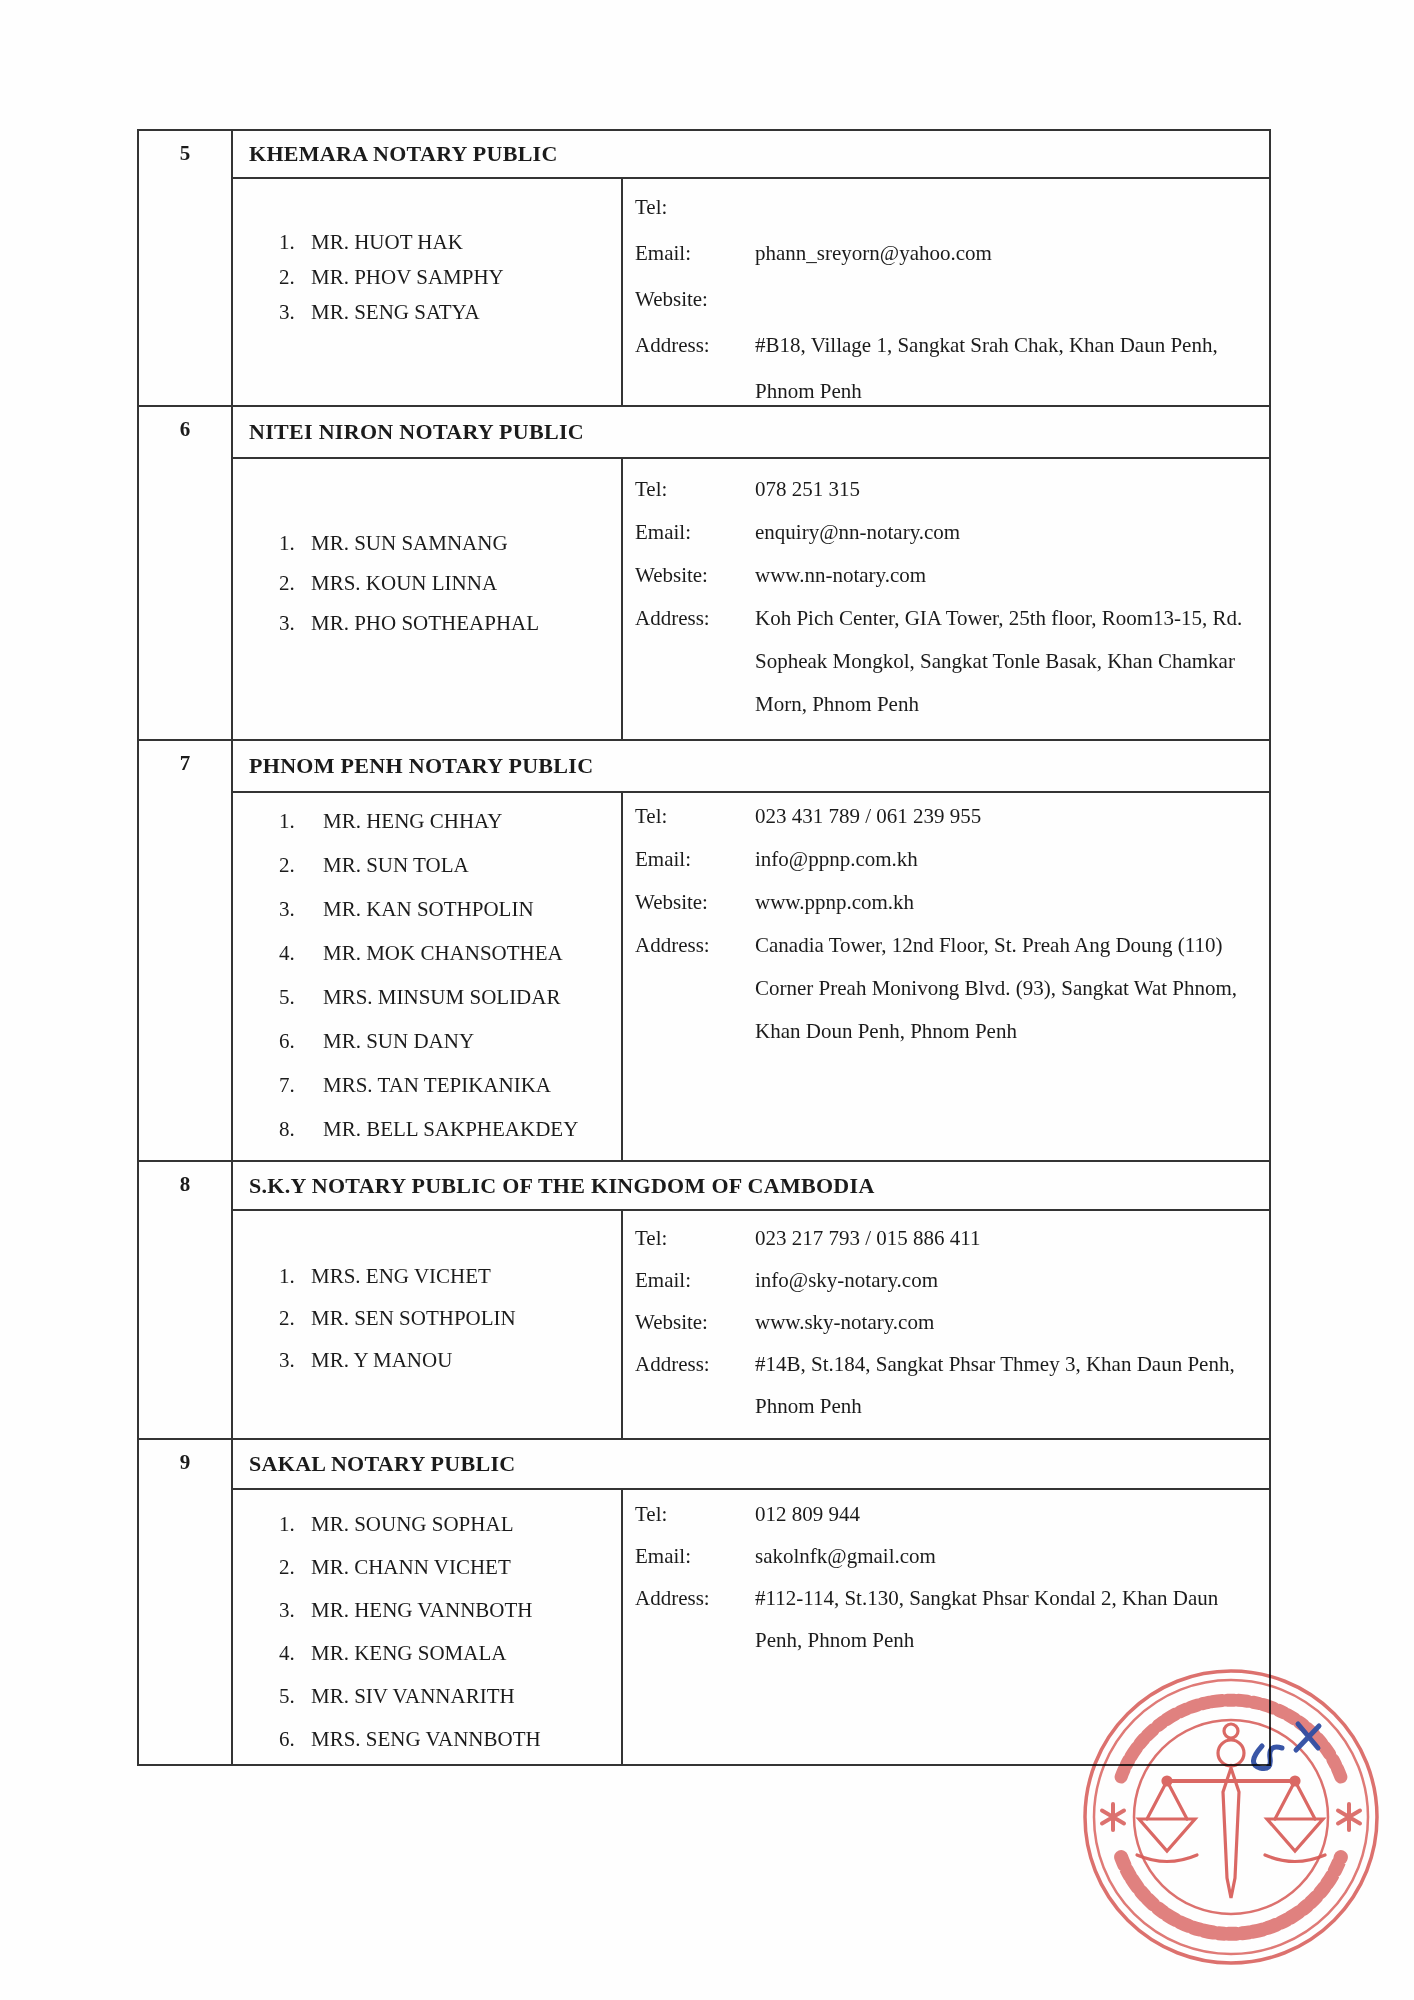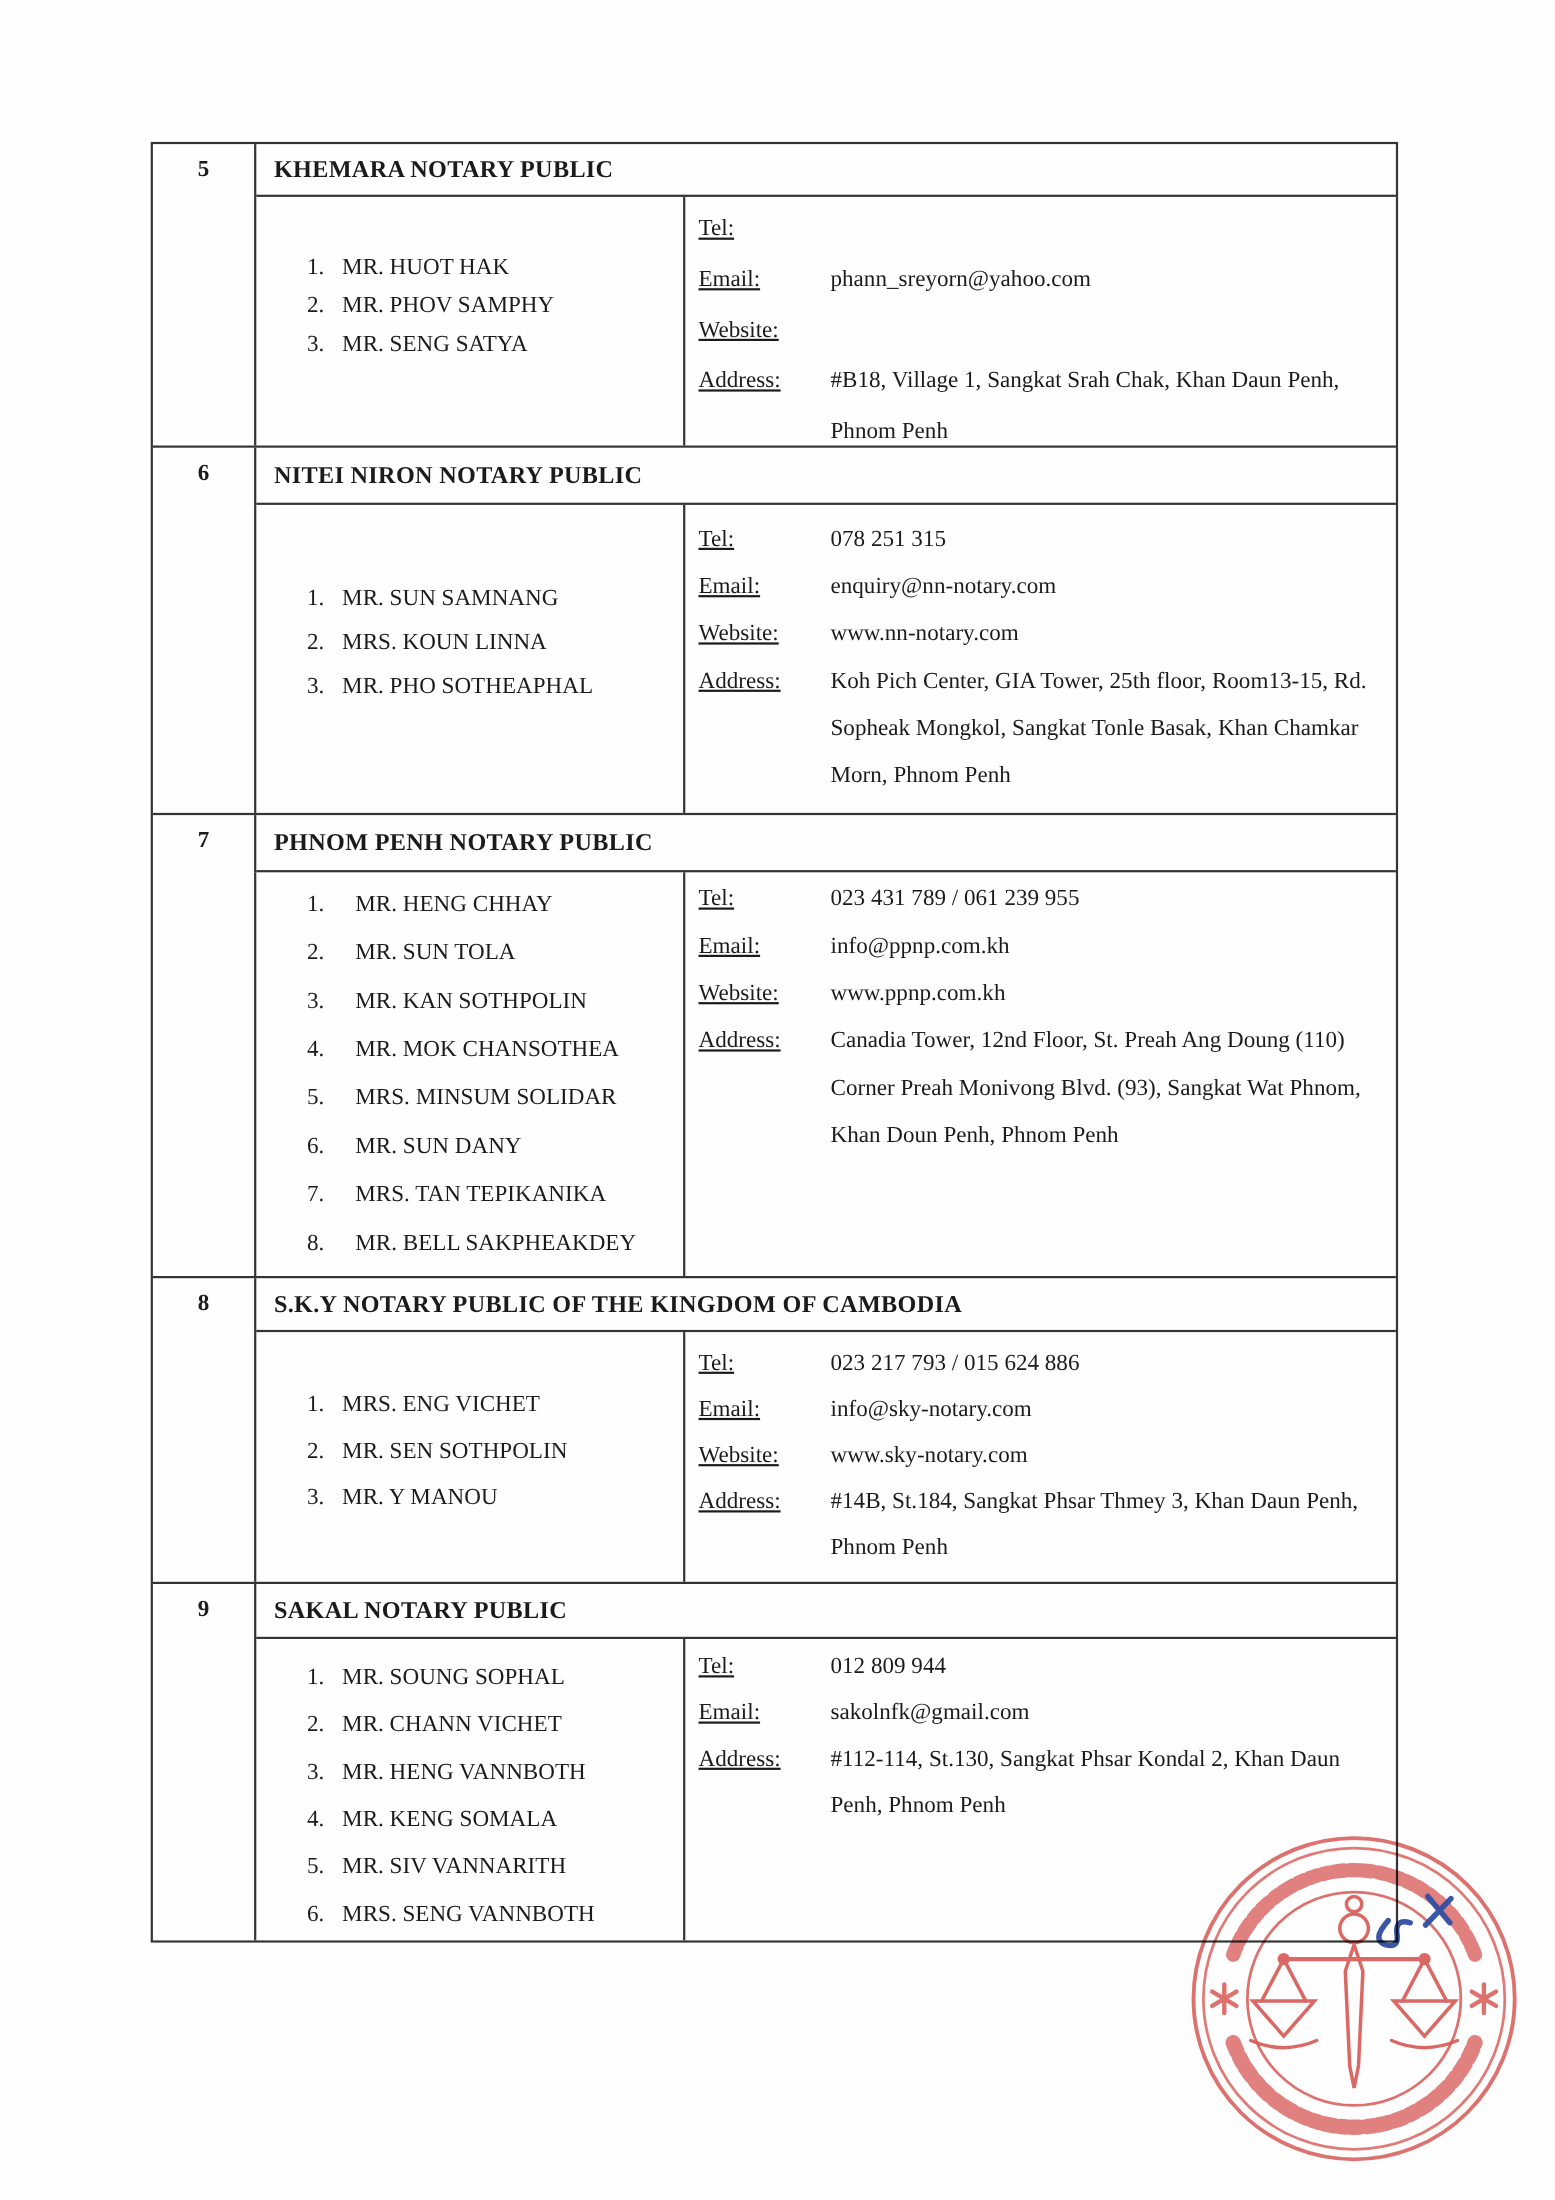--- a/index.html
+++ b/index.html
@@ -31,21 +31,21 @@
     font-weight:bold;font-size:22px;letter-spacing:.3px;
     padding-left:16px;
   }
   .sec-body{display:flex;box-sizing:border-box;}
   .bnum{width:94px;flex:0 0 94px;border-right:2px solid #343434;box-sizing:border-box;}
   .bnames{width:390px;flex:0 0 390px;border-right:2px solid #343434;box-sizing:border-box;padding-left:46px;}
   .bcontacts{flex:1;box-sizing:border-box;padding-left:12px;}
   .member{display:flex;font-size:21px;}
   .m-ord{width:32px;flex:0 0 32px;}
   .contact-row{display:flex;font-size:21px;}
-  .cl{width:120px;flex:0 0 120px;text-decoration:underline;}
+  .cl{width:120px;flex:0 0 120px;}
   .cv{flex:1;max-width:500px;}
   
   .s5 .sec-header{height:48px;}
   .s5 .sec-body{height:226px;}
   .s5 .bnames{padding-top:46px;} .s5 .member{line-height:35px;}
   .s5 .bcontacts{padding-top:5px;} .s5 .contact-row,.s5 .cv{line-height:46px;}
   .s6 .sec-header{height:52px;}
   .s6 .sec-body{height:280px;}
   .s6 .bnames{padding-top:64px;} .s6 .member{line-height:40px;}
   .s6 .bcontacts{padding-top:9px;} .s6 .contact-row,.s6 .cv{line-height:43px;}
@@ -235,21 +235,21 @@
               <span>MR. SEN SOTHPOLIN</span>
             </div>
           <div class="member">
               <span class="m-ord">3.</span>
               <span>MR. Y MANOU</span>
             </div>
         </div>
         <div class="bcontacts">
           <div class="contact-row">
               <span class="cl">Tel:</span>
-              <span class="cv">023 217 793 / 015 624 886</span>
+              <span class="cv">023 217 793 / 015 886 411</span>
             </div>
           <div class="contact-row">
               <span class="cl">Email:</span>
               <span class="cv">info@sky-notary.com</span>
             </div>
           <div class="contact-row">
               <span class="cl">Website:</span>
               <span class="cv">www.sky-notary.com</span>
             </div>
           <div class="contact-row">

